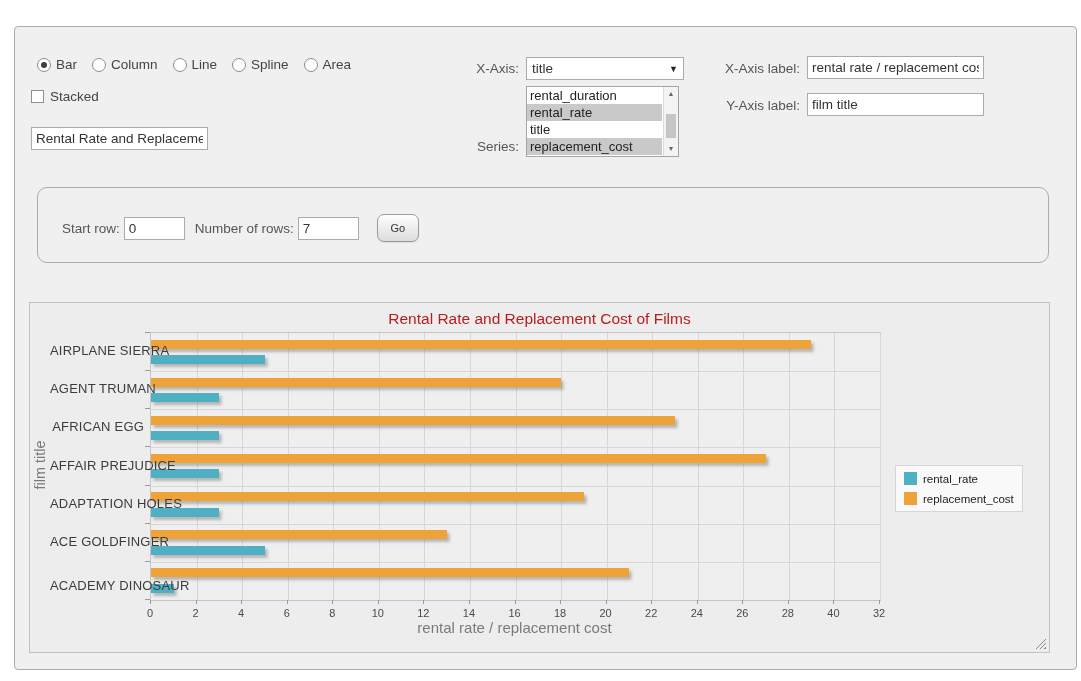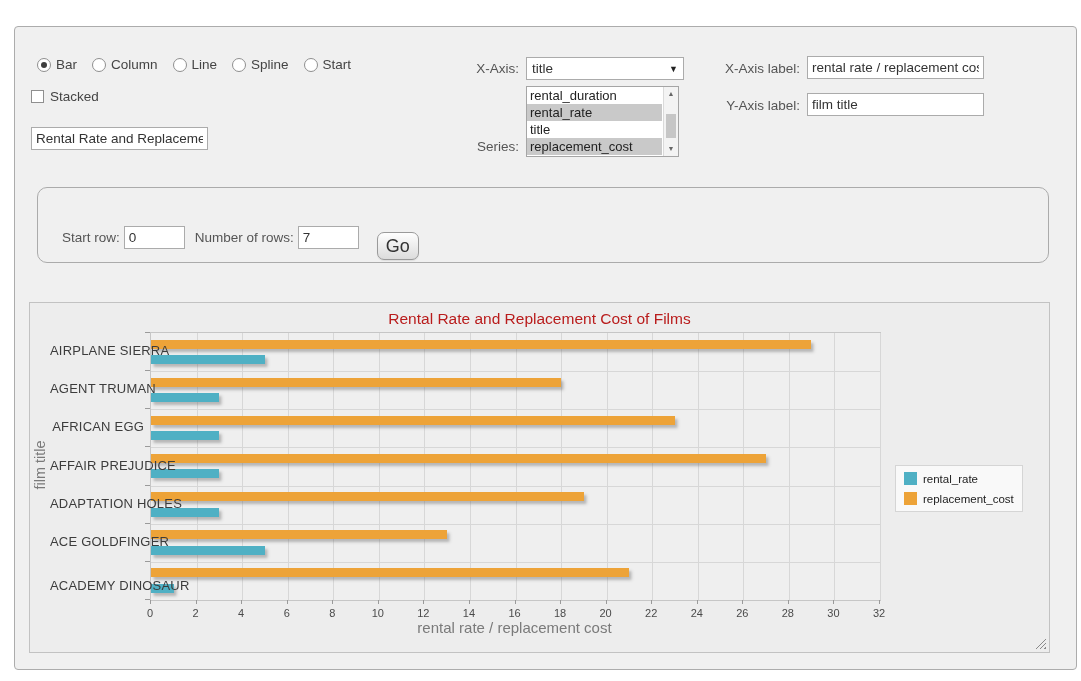--- a/index.html
+++ b/index.html
@@ -49,24 +49,23 @@
   
   .rows-panel{
     position:absolute;left:22px;top:160px;width:1012px;height:76px;border:1px solid #ABABAB;
     border-radius:10px;box-sizing:border-box;
   }
   .rows-panel .flabel{position:static;}
   .rows-inner{position:absolute;left:24px;top:26px;display:flex;align-items:center;gap:4px;}
   .rows-inner .ti{position:static;width:61px;height:23px;}
   .go-btn{
     margin-left:14px;width:40px;height:26px;border:1px solid #9A9A9A;border-radius:7px;
-    background:linear-gradient(#FEFEFE,#DCDCDC);font-size:18px;color:#333;
+    background:linear-gradient(#FEFEFE,#DCDCDC);font-size:11px;color:#333;
     display:flex;align-items:center;justify-content:center;cursor:default;
     box-shadow:0 1px 1px rgba(0,0,0,0.08);
-    margin-top:18px;
   }
   
   .chart-panel{
     position:absolute;left:14px;top:275px;width:1021px;height:351px;background:#EDEDED;
     border:1px solid #C2C2C2;box-sizing:border-box;
   }
   .chart-title{position:absolute;left:0;top:7px;width:100%;text-align:center;font-size:15.5px;color:#b91c1c;}
   .plot{position:absolute;left:120px;top:29px;width:729px;height:267px;background:#EFEFEF;border:1px solid #C6C6C6;}
   .vgrid{position:absolute;top:0;width:1px;height:100%;background:#D7D7D7;}
   .hgrid{position:absolute;left:0;height:1px;width:100%;background:#D7D7D7;}
@@ -106,21 +105,21 @@
       <span class="radio-opt">
         <span class="radio"></span>
         <span>Line</span>
       </span>
       <span class="radio-opt">
         <span class="radio"></span>
         <span>Spline</span>
       </span>
       <span class="radio-opt">
         <span class="radio"></span>
-        <span>Start</span>
+        <span>Area</span>
       </span>
     </div>
 
   <div class="stacked-row">
     <span class="checkbox"></span>
     <span>Stacked</span>
   </div>
 
   <input class="ti" style="left: 16px; top: 100px; width: 177px; height: 23px;" value="Rental Rate and Replacemer">
 
@@ -245,21 +244,21 @@
       <div class="xtick-label" style="left: 560.625px;">20</div>
       <div class="xtick" style="left: 621.188px;"></div>
       <div class="xtick-label" style="left: 606.188px;">22</div>
       <div class="xtick" style="left: 666.75px;"></div>
       <div class="xtick-label" style="left: 651.75px;">24</div>
       <div class="xtick" style="left: 712.312px;"></div>
       <div class="xtick-label" style="left: 697.312px;">26</div>
       <div class="xtick" style="left: 757.875px;"></div>
       <div class="xtick-label" style="left: 742.875px;">28</div>
       <div class="xtick" style="left: 803.438px;"></div>
-      <div class="xtick-label" style="left: 788.438px;">30</div>
+      <div class="xtick-label" style="left: 788.438px;">40</div>
       <div class="xtick" style="left: 849px;"></div>
       <div class="xtick-label" style="left: 834px;">32</div>
       <div class="ytick" style="top: 29px;"></div>
       <div class="ytick" style="top: 67.1429px;"></div>
       <div class="ytick" style="top: 105.286px;"></div>
       <div class="ytick" style="top: 143.429px;"></div>
       <div class="ytick" style="top: 181.571px;"></div>
       <div class="ytick" style="top: 219.714px;"></div>
       <div class="ytick" style="top: 257.857px;"></div>
       <div class="ytick" style="top: 296px;"></div>

